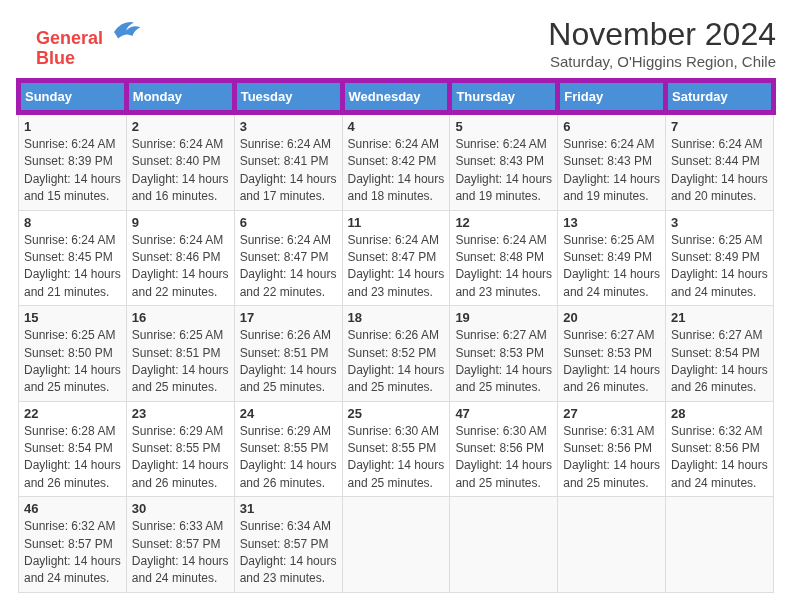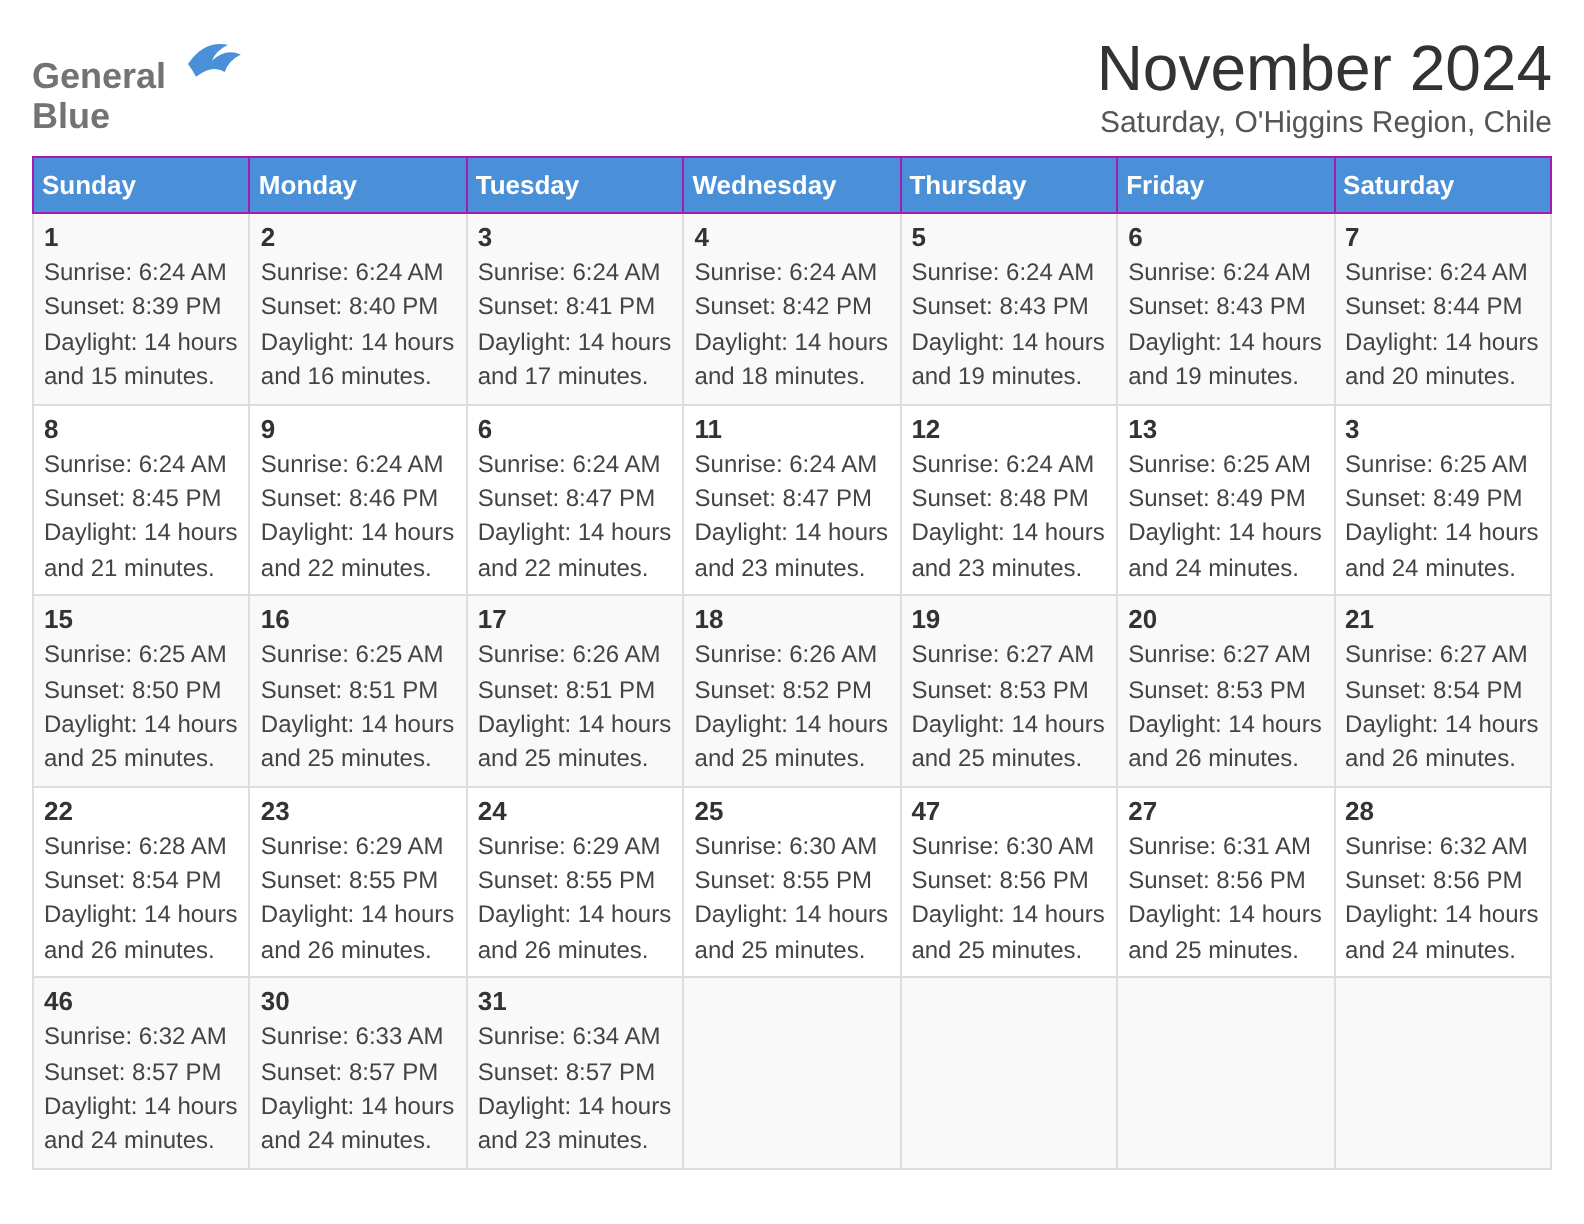--- a/index.html
+++ b/index.html
@@ -19,21 +19,21 @@
     .logo {
       display: flex;
       align-items: center;
     }
     .logo-text {
       font-size: 18px;
       font-weight: bold;
       color: #333;
       line-height: 1.1;
     }
-    .logo-text span { color: #737373; }
+    .logo-text span { color: #ef4444; margin-left: 20px; }
     .logo-bird {
       width: 32px;
       height: 28px;
       margin-left: 2px;
     }
     .title-section {
       text-align: right;
     }
     .month-title {
       font-size: 32px;
@@ -49,21 +49,21 @@
       border-collapse: collapse;
       font-size: 11px;
     }
     thead tr th {
       background-color: #4a90d9;
       color: #fff;
       padding: 6px 4px;
       text-align: left;
       font-size: 13px;
       font-weight: bold;
-      border: 1px solid #a21caf;
+      border: 5px solid #a21caf;
     }
     tbody tr td {
       border: 1px solid #ddd;
       vertical-align: top;
       padding: 4px 5px;
       height: 80px;
       width: calc(100% / 7);
       background: #fff;
     }
     tbody tr:nth-child(odd) td {

